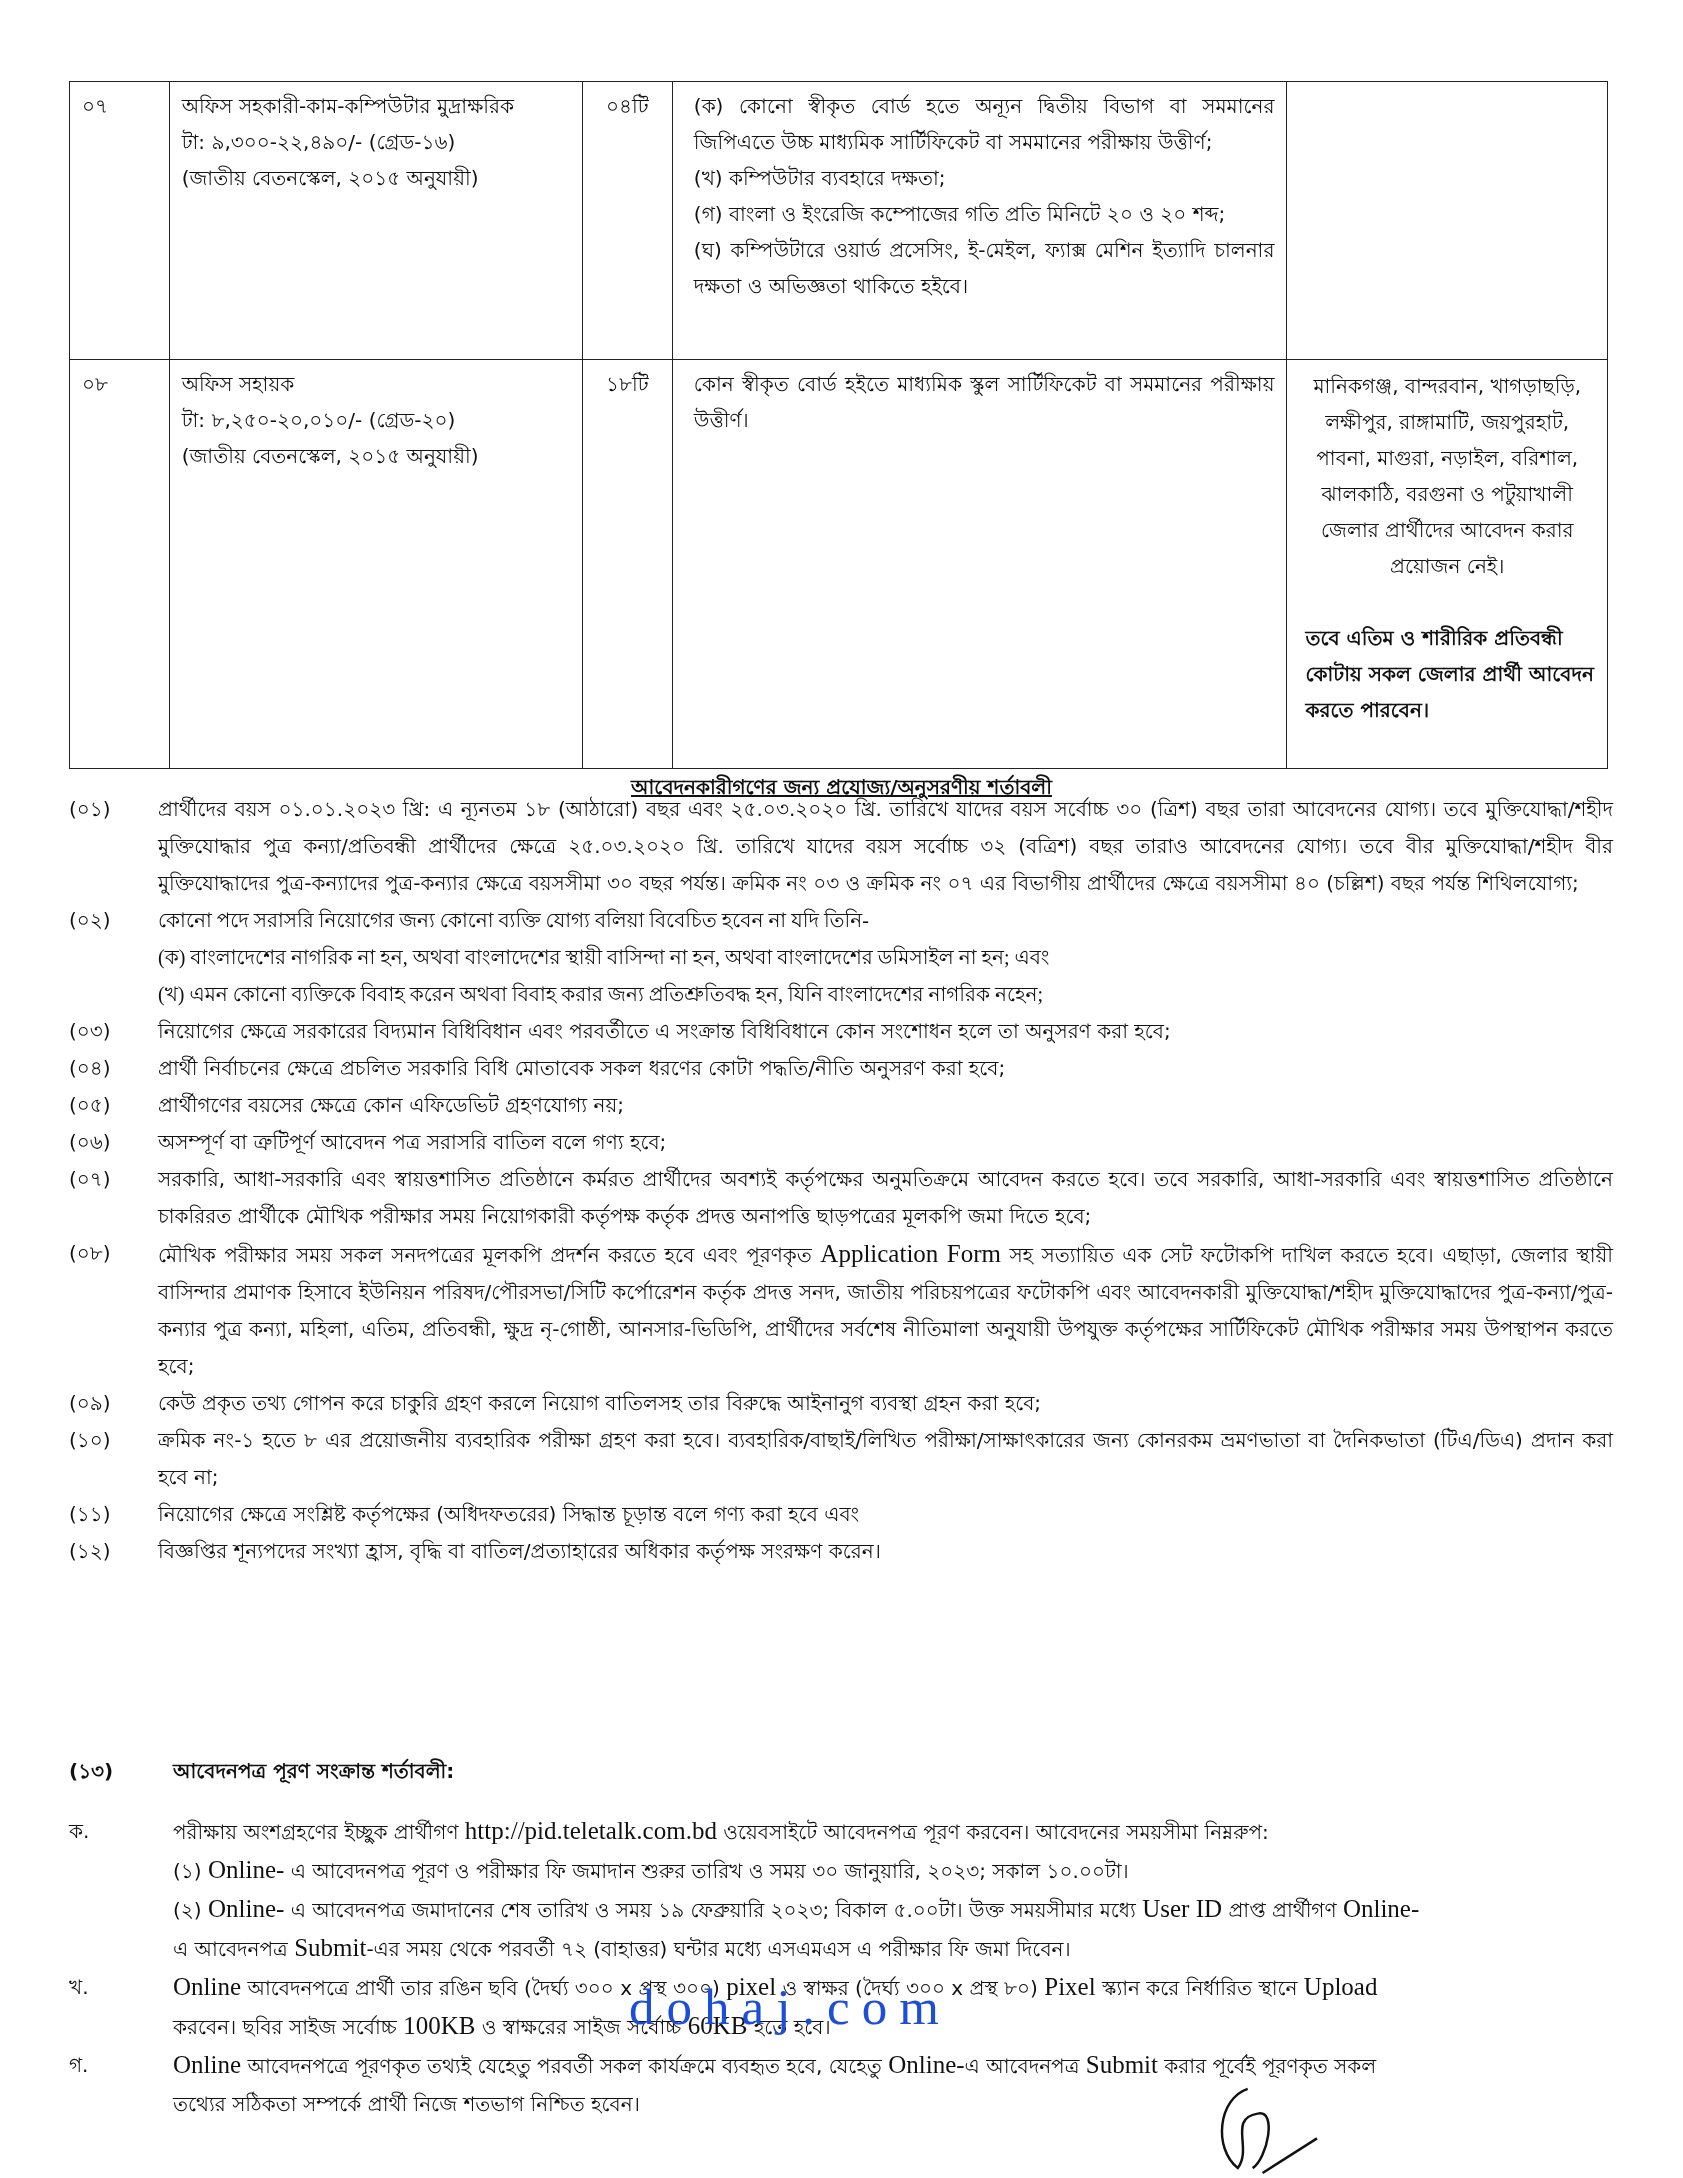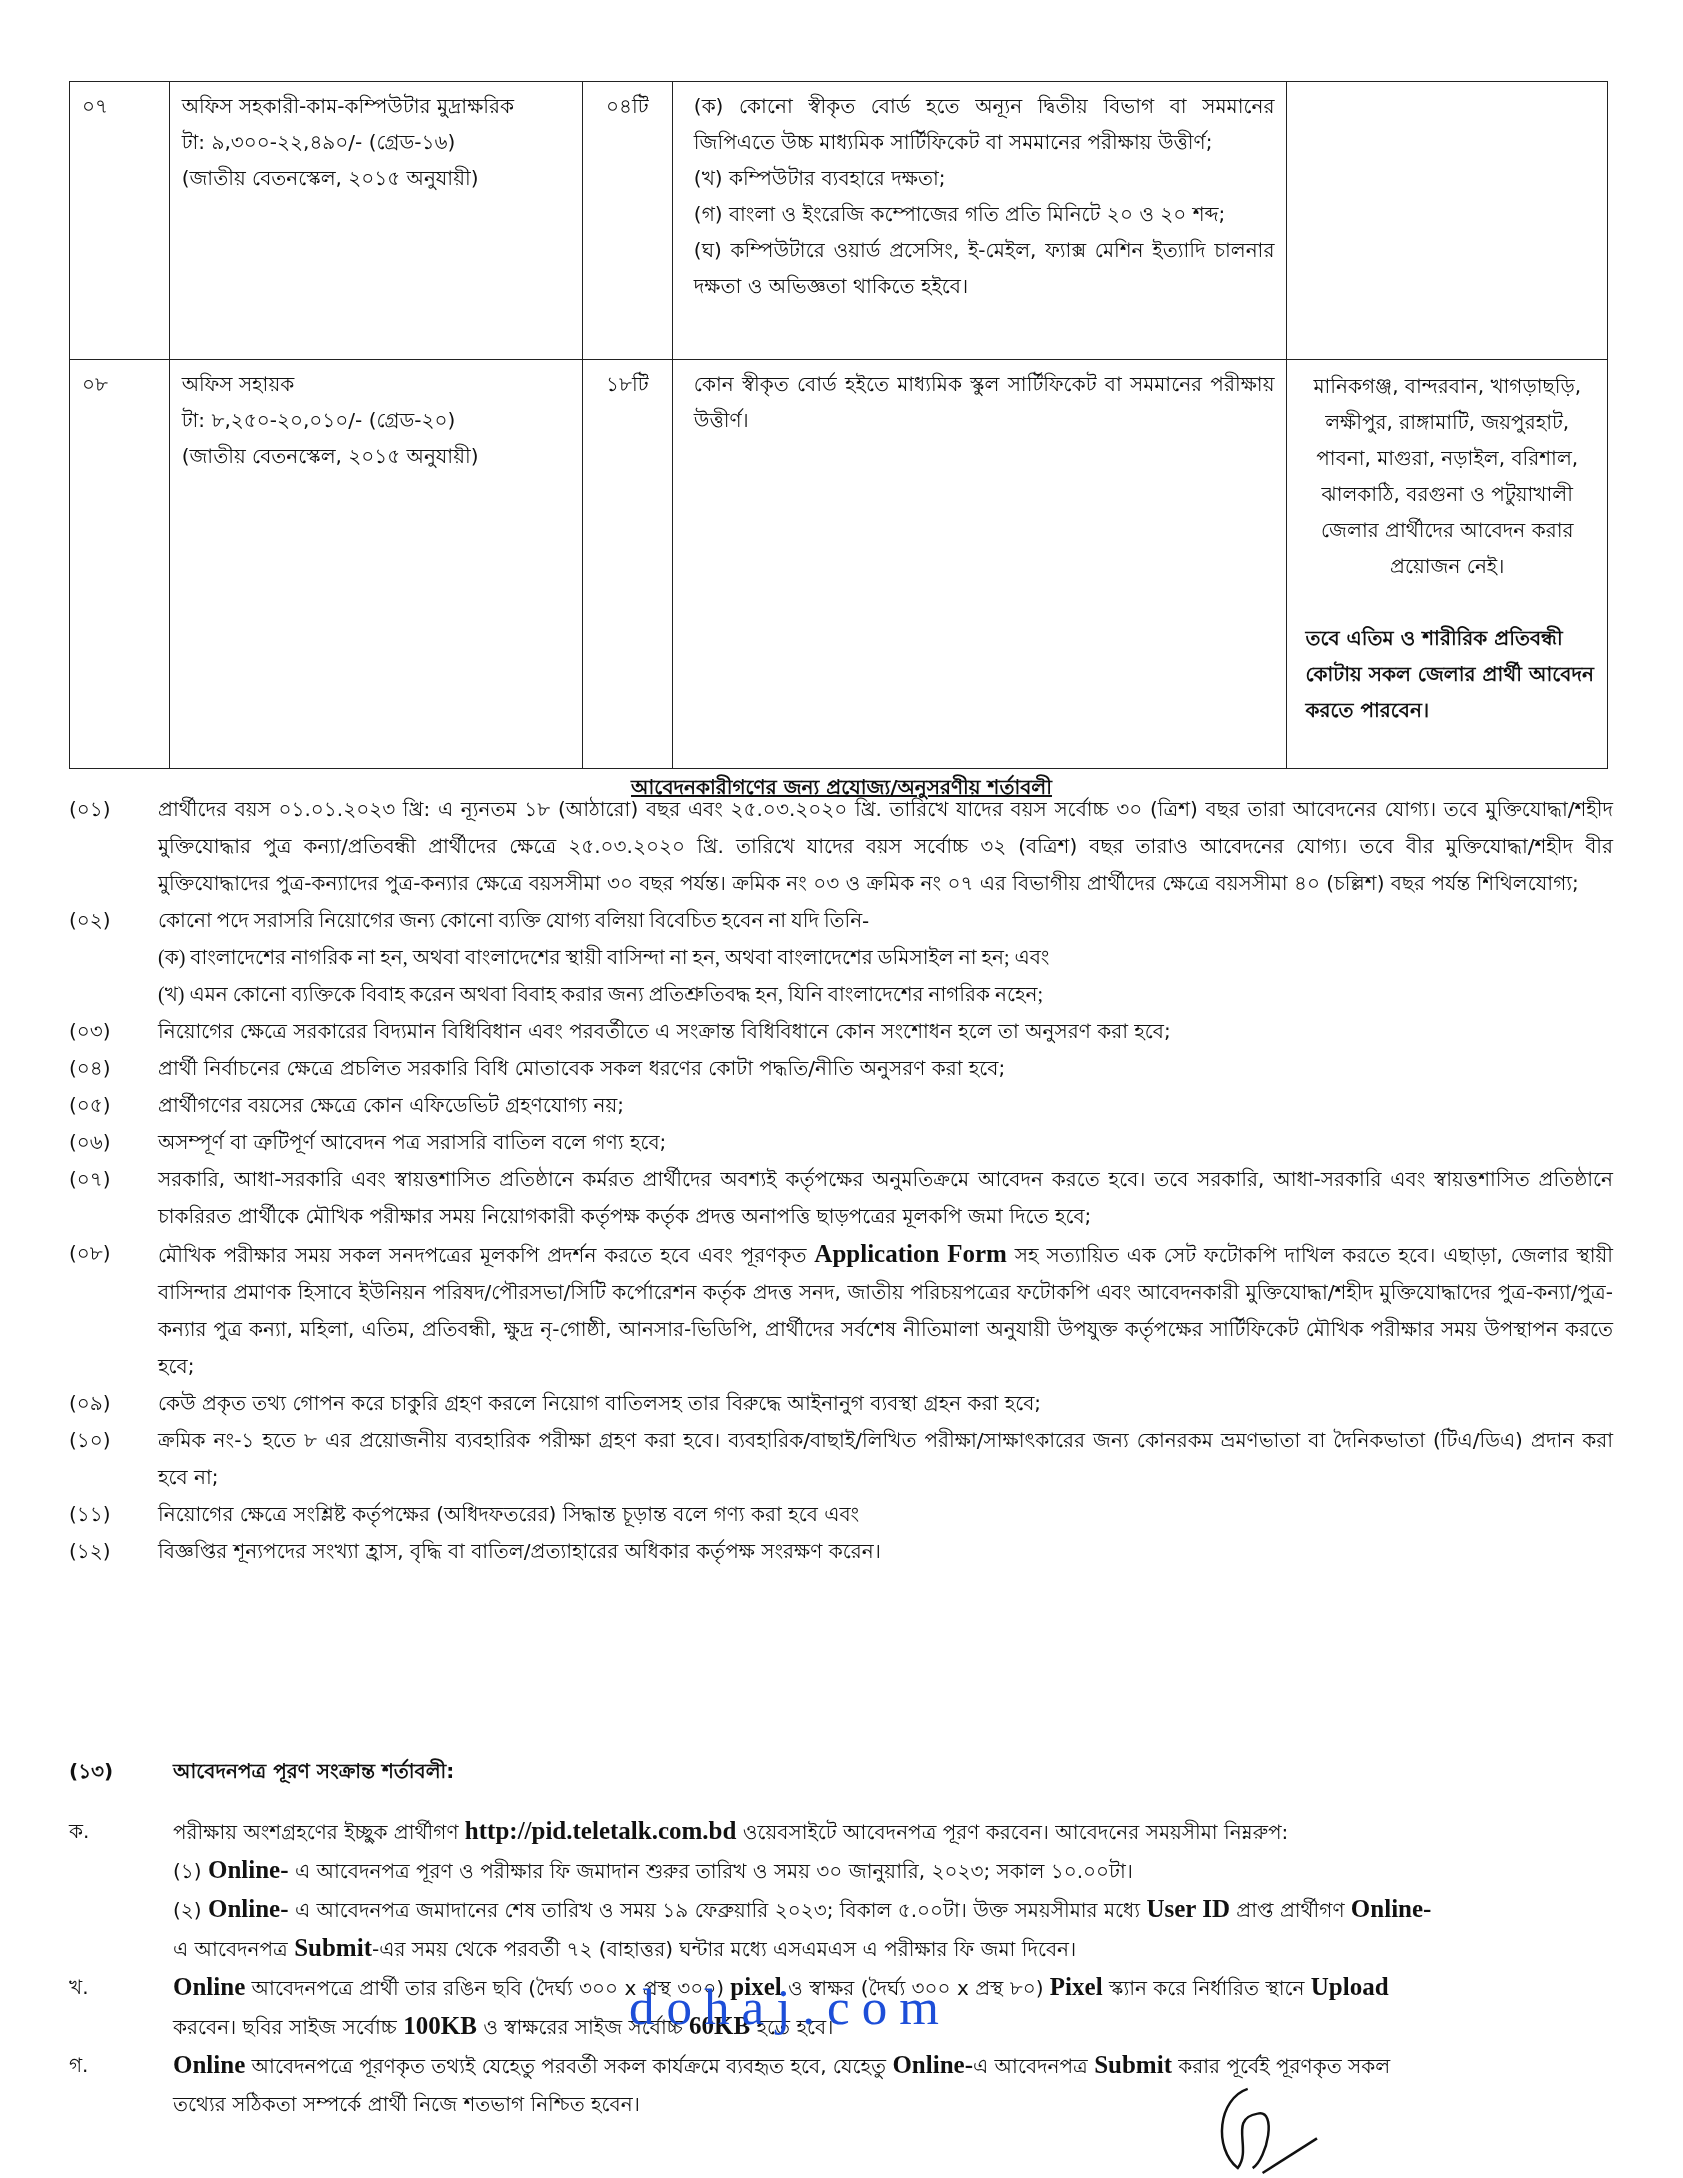--- a/index.html
+++ b/index.html
@@ -36,21 +36,21 @@
   .cond .num { width: 89px; flex: none; }
   .cond .body { flex: 1; text-align: justify; }
   .cond .sub { display: block; font-family: Liberation Serif, serif; }
 
   .s13 { position: absolute; left: 69px; top: 1752px; width: 1544px; font-size: 20px; line-height: 38px; }
   .s13 .head { display: flex; font-weight: bold; margin-bottom: 22px; }
   .s13 .head .num { width: 104px; }
   .s13 .item { display: flex; }
   .s13 .item .num { width: 104px; flex: none; }
   .s13 .item .body { flex: 1; }
-  .serif { font-family: "Liberation Serif", serif; font-size: 25px; font-weight: bold; }
+  .serif { font-family: "Liberation Serif", serif; font-size: 25px; }
 
   .watermark {
     position: absolute; left: 629px; top: 1978px; color: #1d4ed8;
     font-family: Liberation Serif, serif; font-size: 51px; letter-spacing: 12px;
   }
   .signature { position: absolute; left: 1208px; top: 2079px; }
 </style>
 </head>
 <body>
 

